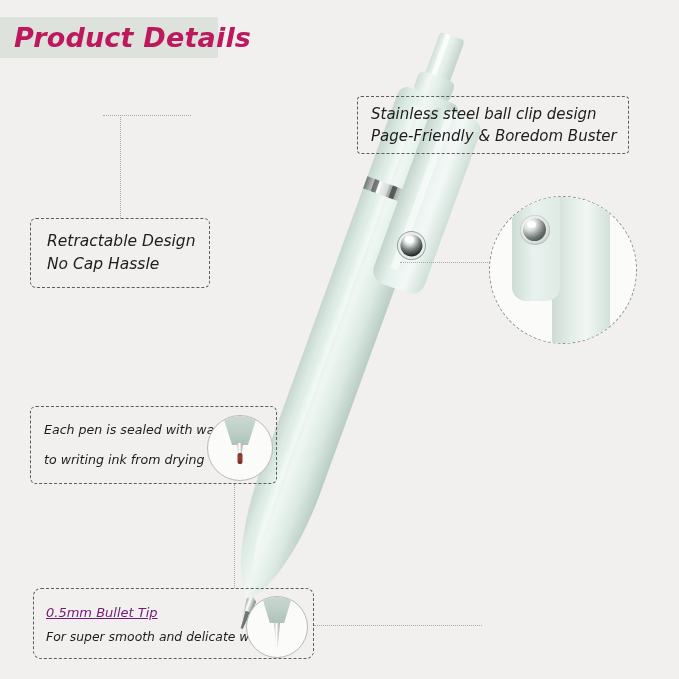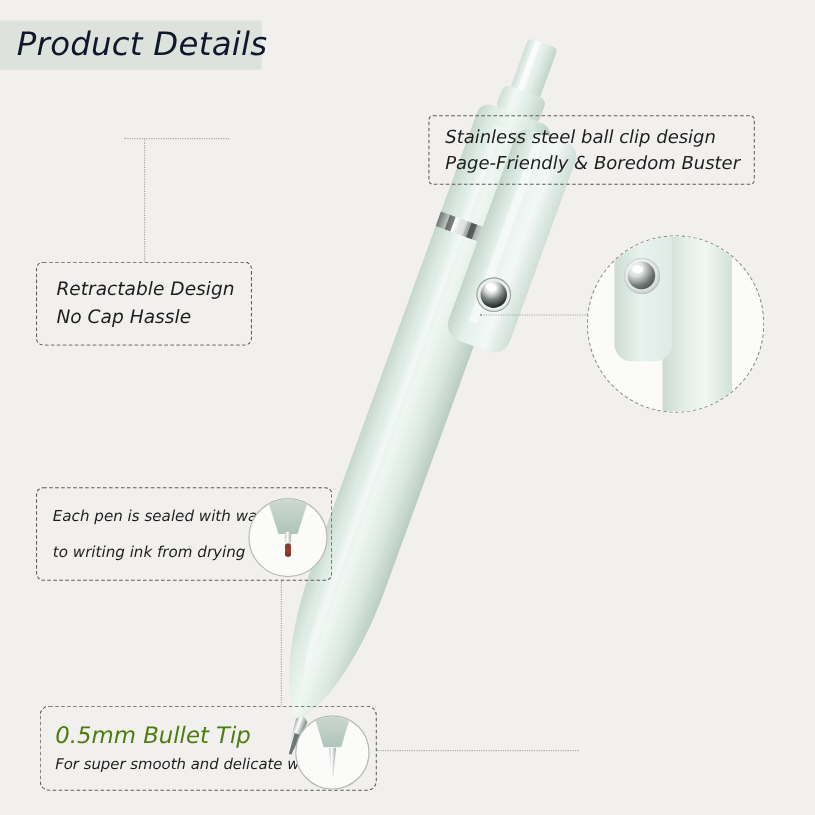--- a/index.html
+++ b/index.html
@@ -24,23 +24,23 @@
     width: 218px;
     height: 41px;
     background: #dde2dd;
   }
   .title-text {
     position: absolute;
     left: 14px;
     top: 22px;
     font-size: 27px;
     font-style: italic;
-    font-weight: 400;
+    font-weight: 700;
     letter-spacing: 0.2px;
-    color: #0f172a;
+    color: #be185d;
     white-space: nowrap;
     font-family: "DejaVu Sans", sans-serif;
   }
 
   
   .callout {
     position: absolute;
     box-sizing: border-box;
     border: 1.3px dashed #5c5c5c;
     background: transparent;
@@ -78,25 +78,26 @@
   }
   #callout-wax .line { font-size: 12.6px; line-height: 30px; }
 
   #callout-bullet {
     left: 33px; top: 588px;
     width: 281px; height: 71px;
     border-radius: 8px;
     padding-left: 12px;
   }
   #callout-bullet .line-title {
-    font-size: 19px;
+    font-size: 13px;
     font-style: italic;
-    color: #4d7c0f;
+    color: #701a75;
     line-height: 26px;
     white-space: nowrap;
+    text-decoration: underline;
   }
   #callout-bullet .line-sub {
     font-size: 12.4px;
     font-style: italic;
     color: #1d1d1d;
     line-height: 22px;
     white-space: nowrap;
   }
 
   

